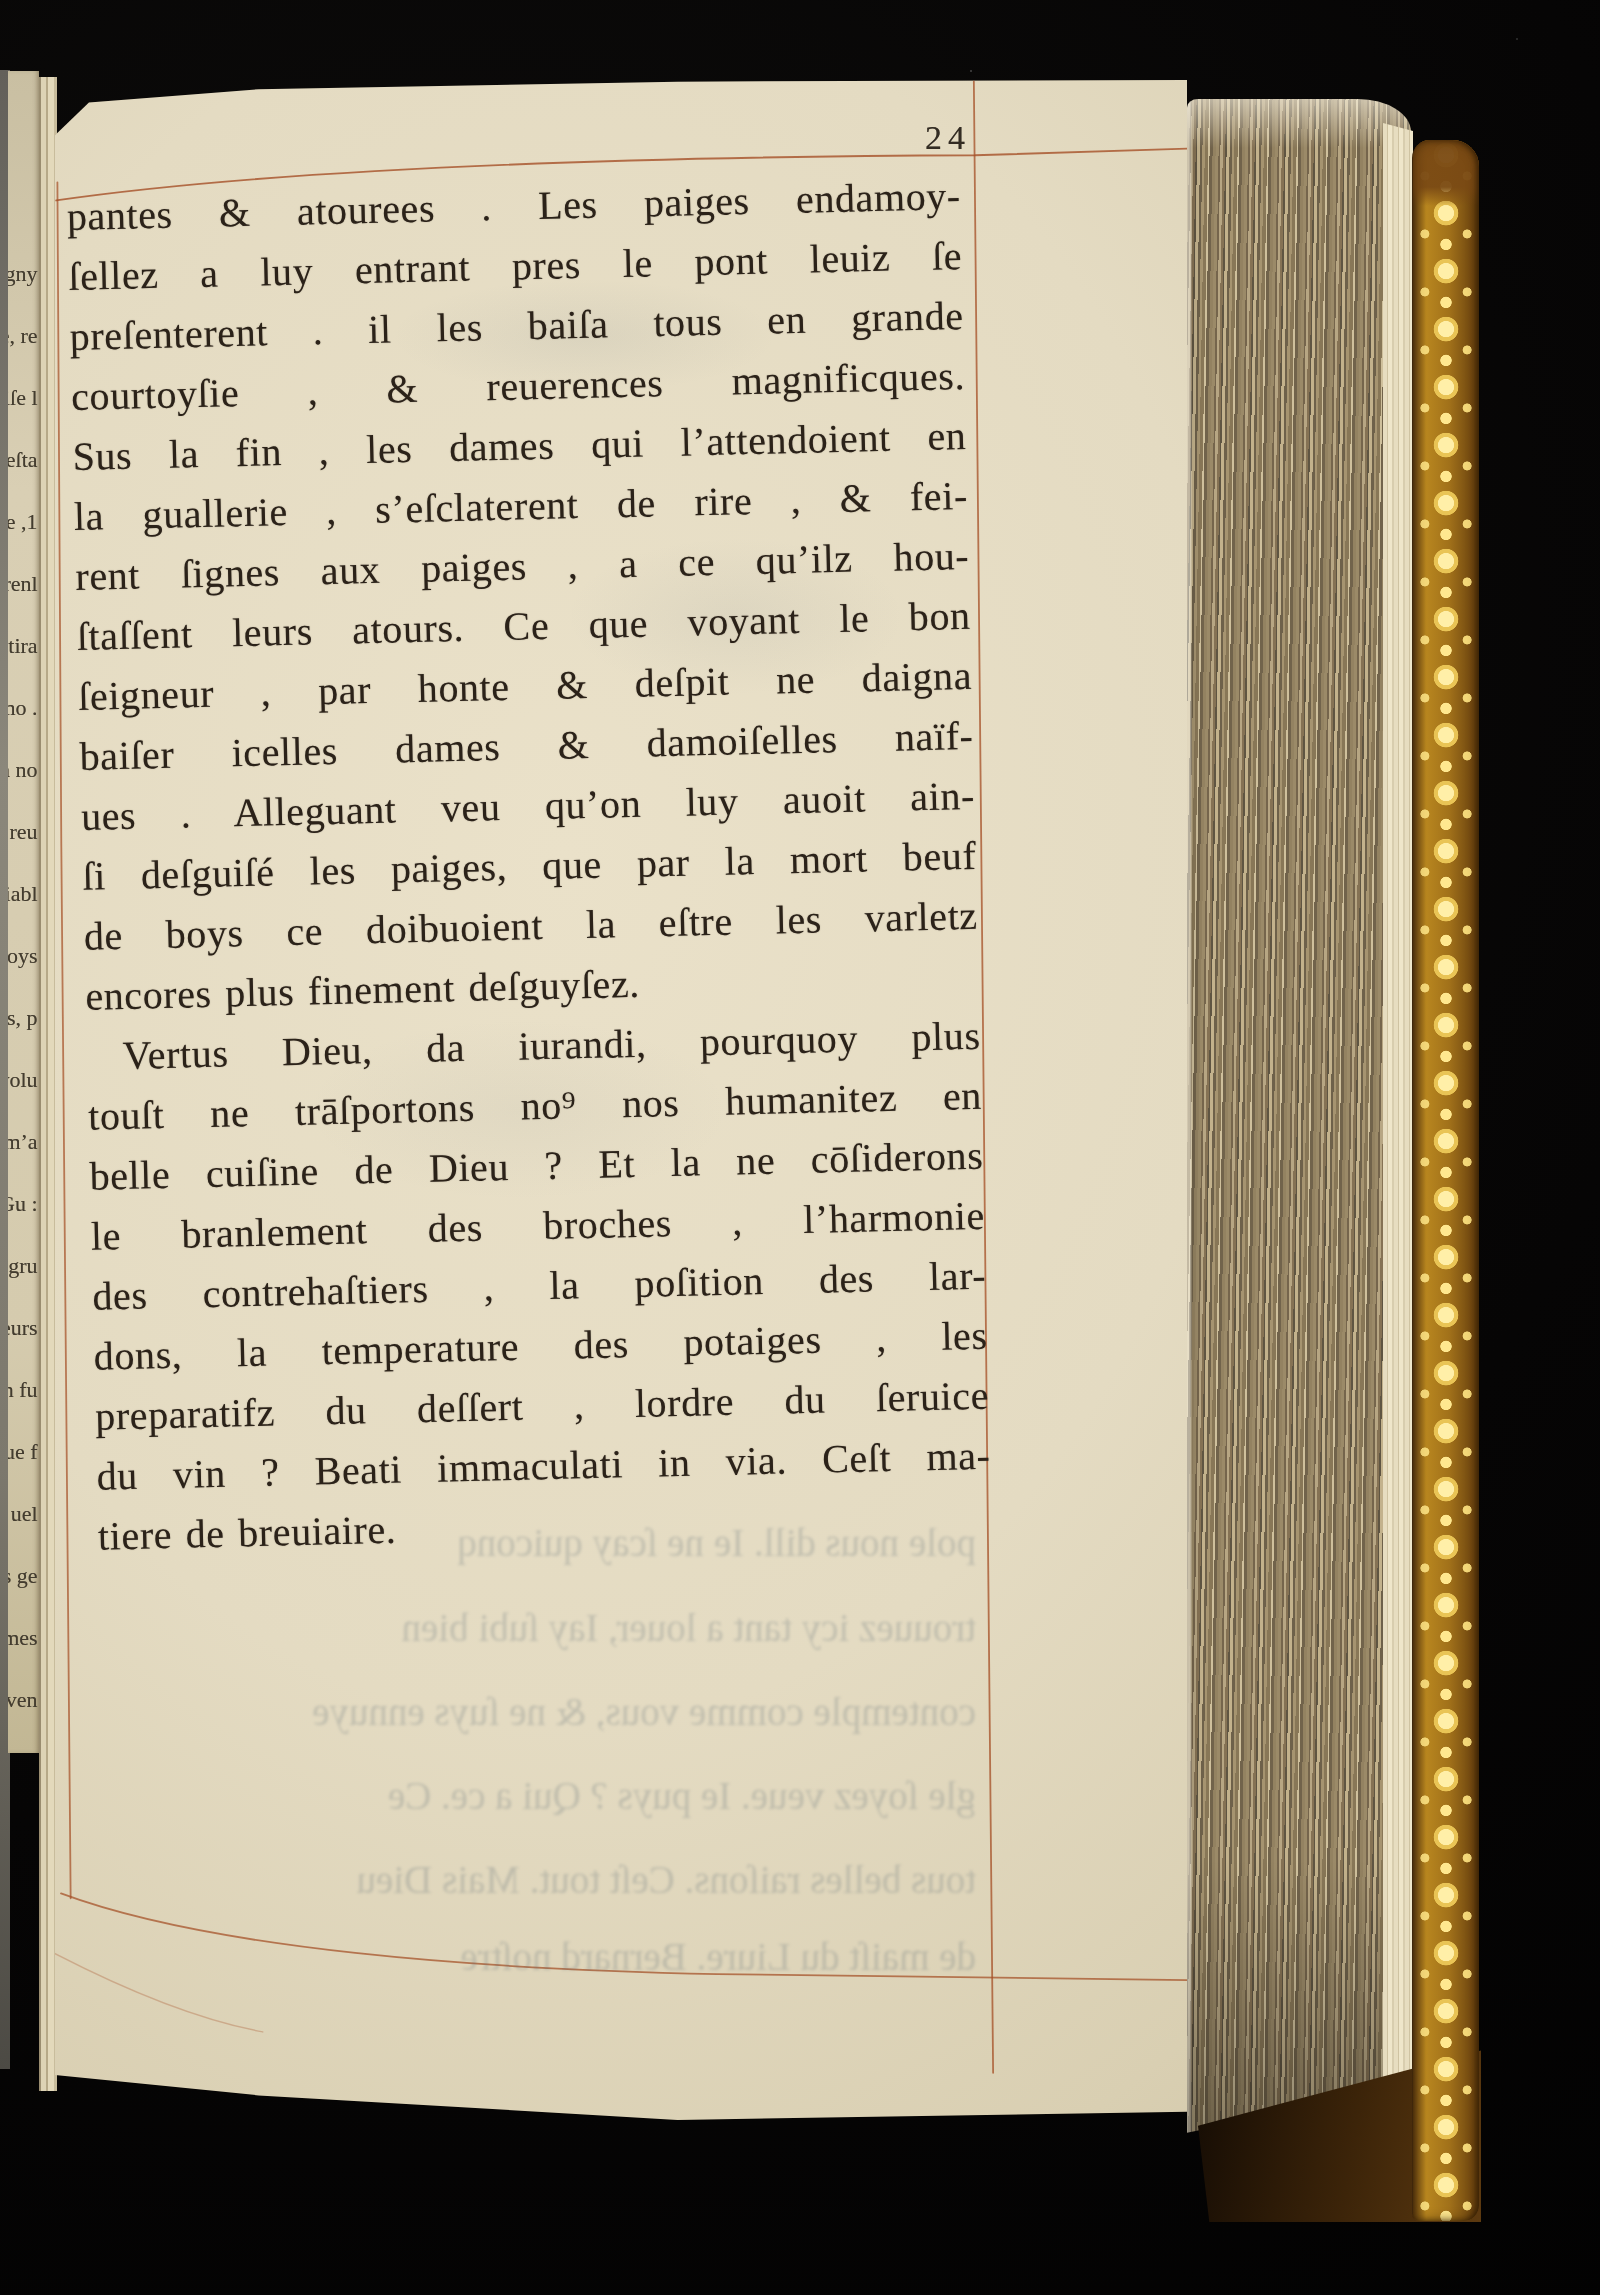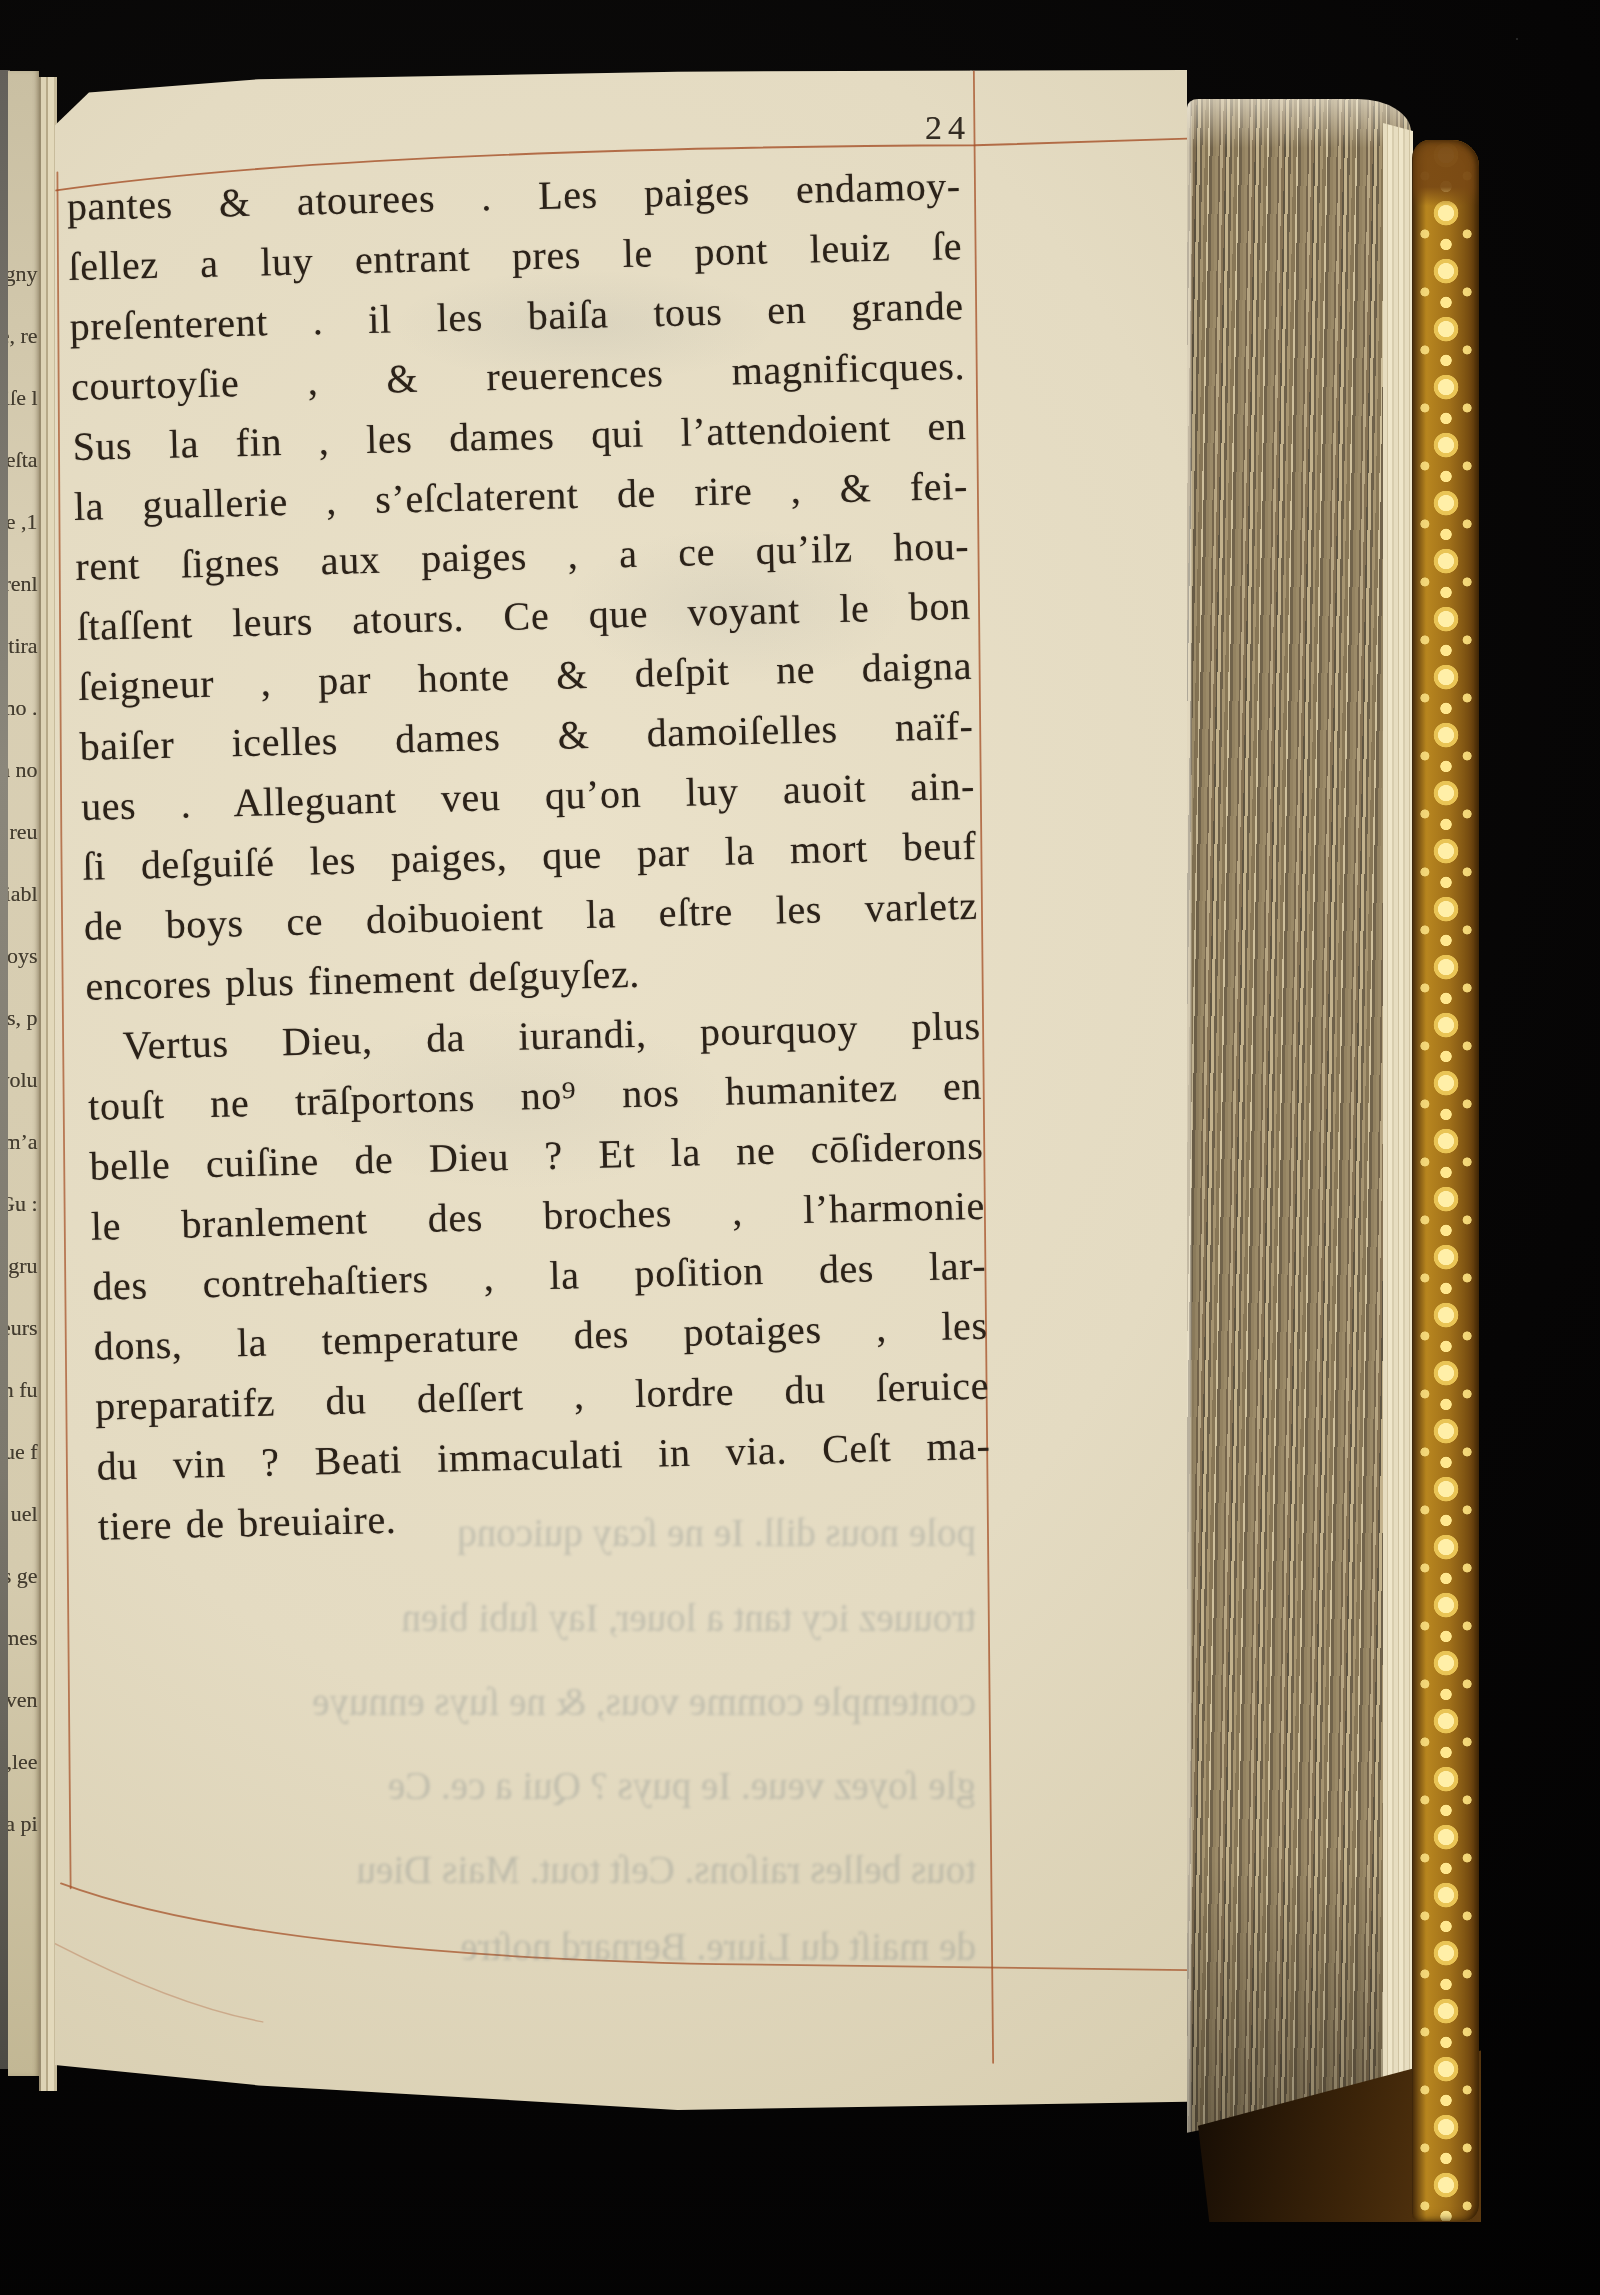--- a/index.html
+++ b/index.html
@@ -9,33 +9,33 @@
       radial-gradient(1.8px 1.8px at 971px 71px, #6f6f6f, rgba(0,0,0,0) 70%),
       radial-gradient(1.8px 1.8px at 1517px 39px, #4e4e4e, rgba(0,0,0,0) 70%),
       radial-gradient(1.2px 1.2px at 518px 181px, #3a3a3a, rgba(0,0,0,0) 70%),
       radial-gradient(140% 100% at 30% 28%, #0d0c0b 0%, #060505 55%, #010101 100%);
     font-family:"Liberation Serif","DejaVu Serif",serif;
   }
   
   .edge-strip{position:absolute;left:0;top:70px;width:9.6px;height:1999px;
     background:linear-gradient(180deg,#63605a,#8b877b 35%,#7c786d 70%,#4c4a44);}
   
-  .verso{position:absolute;left:8.4px;top:71px;width:31px;height:2005px;
+  .verso{position:absolute;left:8.4px;top:71px;width:31px;height:1682px;
     background:linear-gradient(180deg,#c9bfa2,#d9cfb4 25%,#d5cbae 75%,#c2b794);
     box-shadow:inset -3.6px 0 5.4px -2.4px rgba(90,75,45,.55);}
   .versofrags{position:absolute;left:0;top:0;width:100%;height:100%;
     padding-top:172px;box-sizing:border-box;direction:rtl;overflow:hidden;}
   .frag{white-space:nowrap;text-align:right;padding-right:1.8px;
     font-size:22px;line-height:62px;color:#433c2f;
     text-shadow:0 0 0.6px rgba(60,52,40,.5);}
   
   .leafedges{position:absolute;left:39px;top:77px;width:18px;height:2014px;
     background:linear-gradient(90deg,#9a8d70 0 1.8px,#ddd3b5 1.8px 6.6px,#b6a988 6.6px 9px,#e3d9bb 9px 14.5px,#c8bc9c 14.5px 18px);}
   
-  .page{position:absolute;left:55px;top:70px;width:1132px;height:2044px;
+  .page{position:absolute;left:55px;top:80px;width:1132px;height:2044px;
     background:
       radial-gradient(120% 85% at 45% 38%, #eae1c9 0%, #e4dbc2 50%, #d9cfb2 82%, #cfc4a5 100%),
       linear-gradient(104deg, rgba(110,88,52,.30), rgba(110,88,52,0) 7%),
       linear-gradient(0deg, rgba(100,80,50,.14), rgba(100,80,50,0) 6%),
       linear-gradient(180deg, rgba(120,100,60,.14), rgba(120,100,60,0) 3%);
     clip-path:polygon(0 2.7%,3% 1.1%,18% .45%,55% .08%,100% 0,100% 99.4%,55% 99.8%,18% 98.6%,0 97.6%);
     box-shadow:9.6px 0 15.7px -4.8px rgba(35,22,8,.55);font-family:Liberation Serif, serif;}
   .smudge{position:absolute;border-radius:50%;pointer-events:none;}
   .sm1{left:337px;top:199px;width:385px;height:114px;background:radial-gradient(closest-side,rgba(115,126,132,.10),rgba(115,126,132,0));}
   .sm2{left:512px;top:458px;width:337px;height:157px;background:radial-gradient(closest-side,rgba(115,126,132,.09),rgba(115,126,132,0));}

